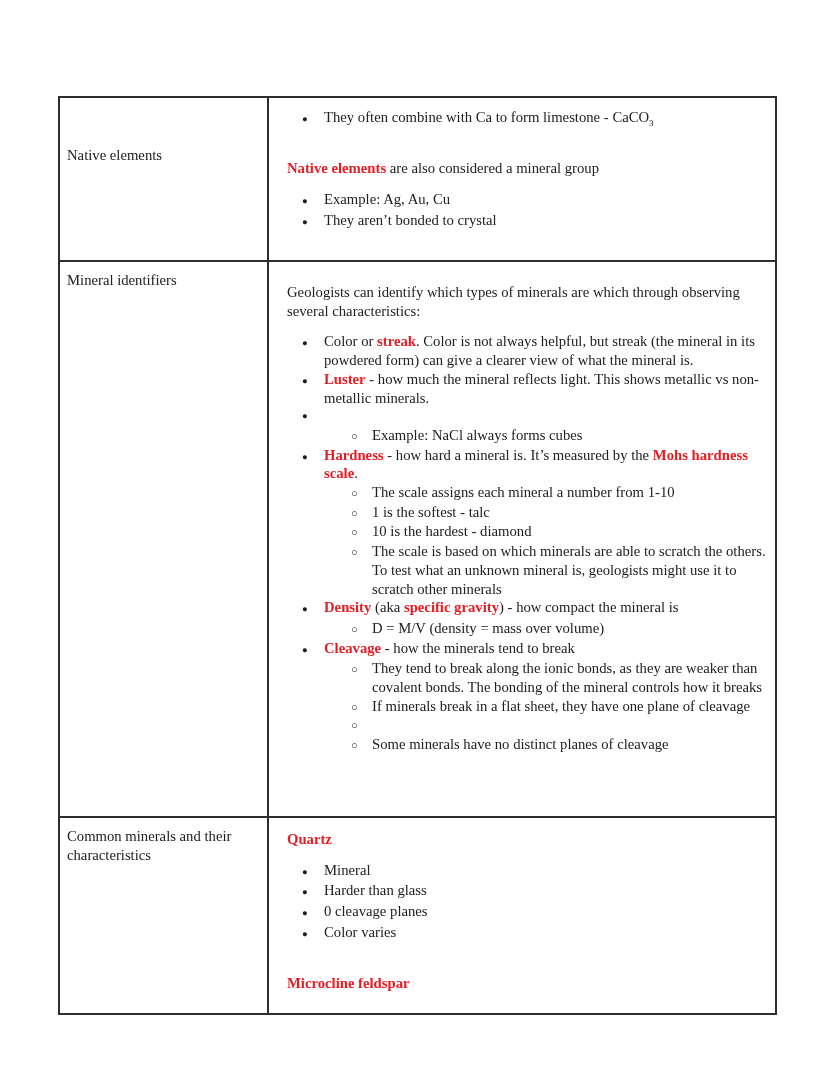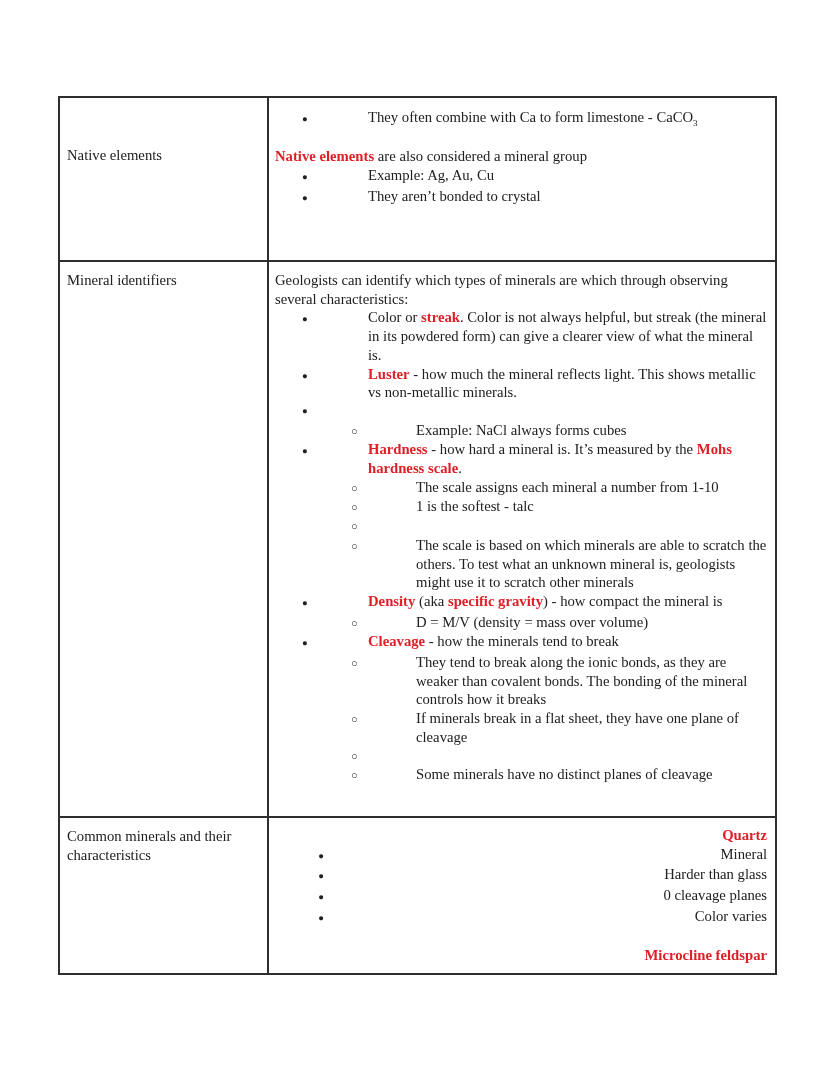--- a/index.html
+++ b/index.html
@@ -32,28 +32,28 @@
     color:var(--text);
   }
   .label-cell{
     flex:0 0 209px;width:209px;
     border-right:2px solid var(--border);
     padding:9px 10px 8px 7px;
   }
   .row-0 .label-cell{padding-top:48px;}
   .content-cell{flex:1;padding:9px 8px 8px 6px;min-width:0;}
   .row-0 .content-cell{padding-top:10px;}
-  .row-2 .content-cell{padding-top:8px;text-align:right;}
+  .row-2 .content-cell{padding-top:0;}
   .spacer{height:18.7px;}
-  .para{margin:0;}
+  .para{margin:12px;}
   .li{display:flex;align-items:baseline;}
   .li .marker{flex:0 0 auto;box-sizing:border-box;line-height:18.7px;}
   .li.l1 .marker{width:49px;padding-left:27px;font-size:9.5px;}
   .li.l2 .marker{width:97px;padding-left:76px;font-size:11px;}
-  .li .txt{flex:1;min-width:0;margin-left:44px;}
+  .li .txt{flex:1;min-width:0;}
   .red{color:var(--accent-red);font-weight:bold;}
   .sub{vertical-align:sub;font-size:0.62em;line-height:0;}
 </style>
 </head>
 <body>
 
 <div class="page">
   <div class="notes-table">
       <div class="row row-0">
         <div class="cell label-cell">
@@ -105,20 +105,21 @@
           <div class="li l2">
             <span class="marker">○</span>
             <span class="txt"><span>The scale assigns each mineral a number from 1-10</span></span>
           </div>
           <div class="li l2">
             <span class="marker">○</span>
             <span class="txt"><span>1 is the softest - talc</span></span>
           </div>
           <div class="li l2">
             <span class="marker">○</span>
+            <span class="txt"><span>10 is the hardest - diamond</span></span>
           </div>
           <div class="li l2">
             <span class="marker">○</span>
             <span class="txt"><span>The scale is based on which minerals are able to scratch the others. To test what an unknown mineral is, geologists might use it to scratch other minerals</span></span>
           </div>
           <div class="li l1">
             <span class="marker">●</span>
             <span class="txt"><span class="red">Density</span><span> (aka </span><span class="red">specific gravity</span><span>) - how compact the mineral is</span></span>
           </div>
           <div class="li l2">

